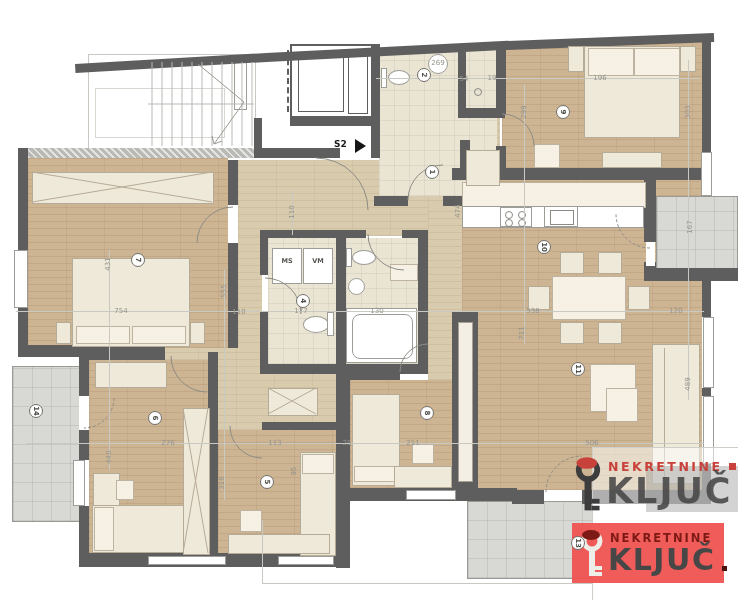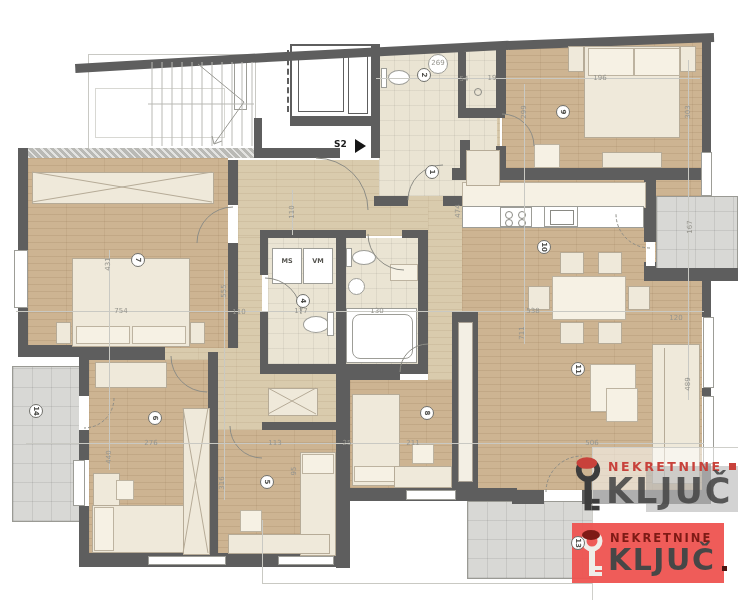--- a/index.html
+++ b/index.html
@@ -255,24 +255,24 @@
   <span class="dim v" style="left:458px;top:211px;">474</span>
   <span class="dim v" style="left:292px;top:212px;">110</span>
   <span class="dim v" style="left:690px;top:227px;">167</span>
   <span class="dim v" style="left:108px;top:264px;">431</span>
   <span class="dim" style="left:121px;top:311px;">754</span>
   <span class="dim v" style="left:224px;top:291px;">555</span>
   <span class="dim" style="left:239px;top:312px;">110</span>
   <span class="dim" style="left:301px;top:311px;">177</span>
   <span class="dim" style="left:377px;top:311px;">130</span>
   <span class="dim" style="left:533px;top:311px;">538</span>
-  <span class="dim" style="left:676px;top:311px;margin-top:7px;">120</span>
+  <span class="dim" style="left:676px;top:311px;">120</span>
   <span class="dim v" style="left:522px;top:333px;">711</span>
   <span class="dim v" style="left:688px;top:384px;">489</span>
-  <span class="dim" style="left:151px;top:443px;">276</span>
+  <span class="dim" style="left:168px;top:443px;">276</span>
   <span class="dim" style="left:275px;top:443px;">113</span>
   <span class="dim" style="left:340px;top:443px;padding-left:14px;">25</span>
   <span class="dim" style="left:413px;top:443px;">211</span>
   <span class="dim" style="left:592px;top:443px;">506</span>
   <span class="dim v" style="left:109px;top:457px;">440</span>
   <span class="dim v" style="left:222px;top:483px;">316</span>
   <span class="dim v" style="left:294px;top:471px;">95</span>
 
   <div class="rnum" style="left:432px;top:172px;">1</div>
   <div class="rnum" style="left:424px;top:75px;">2</div>

